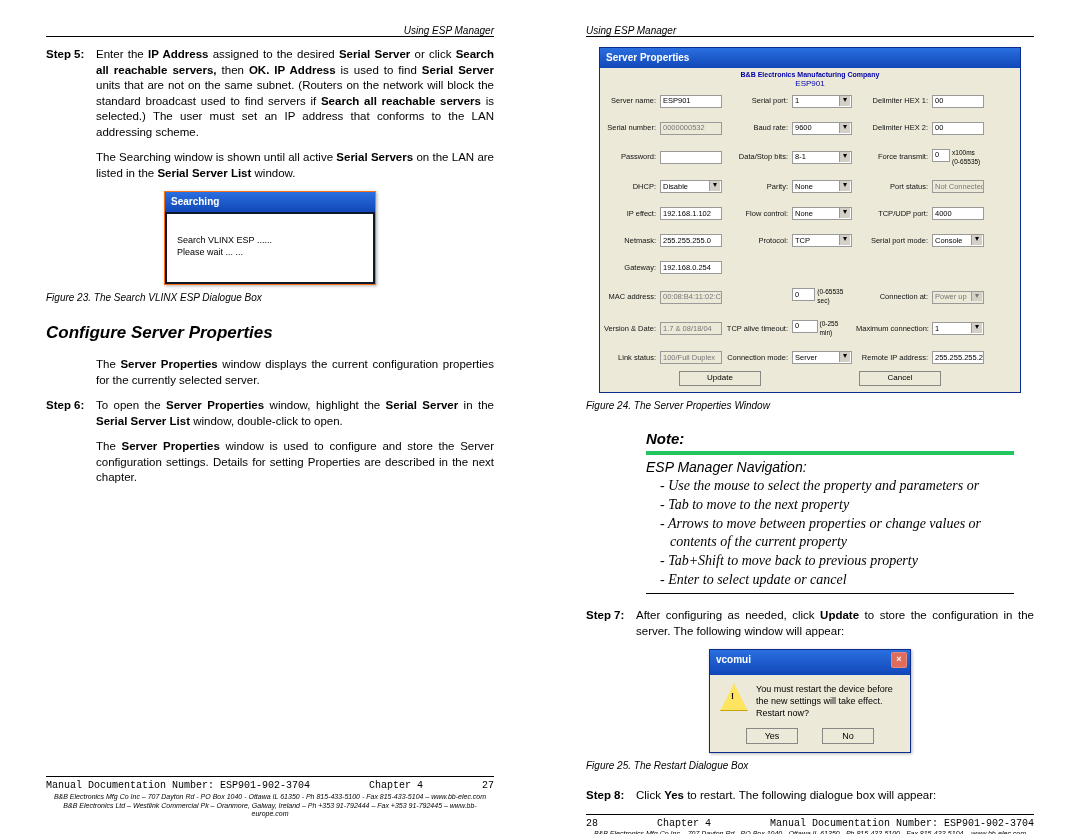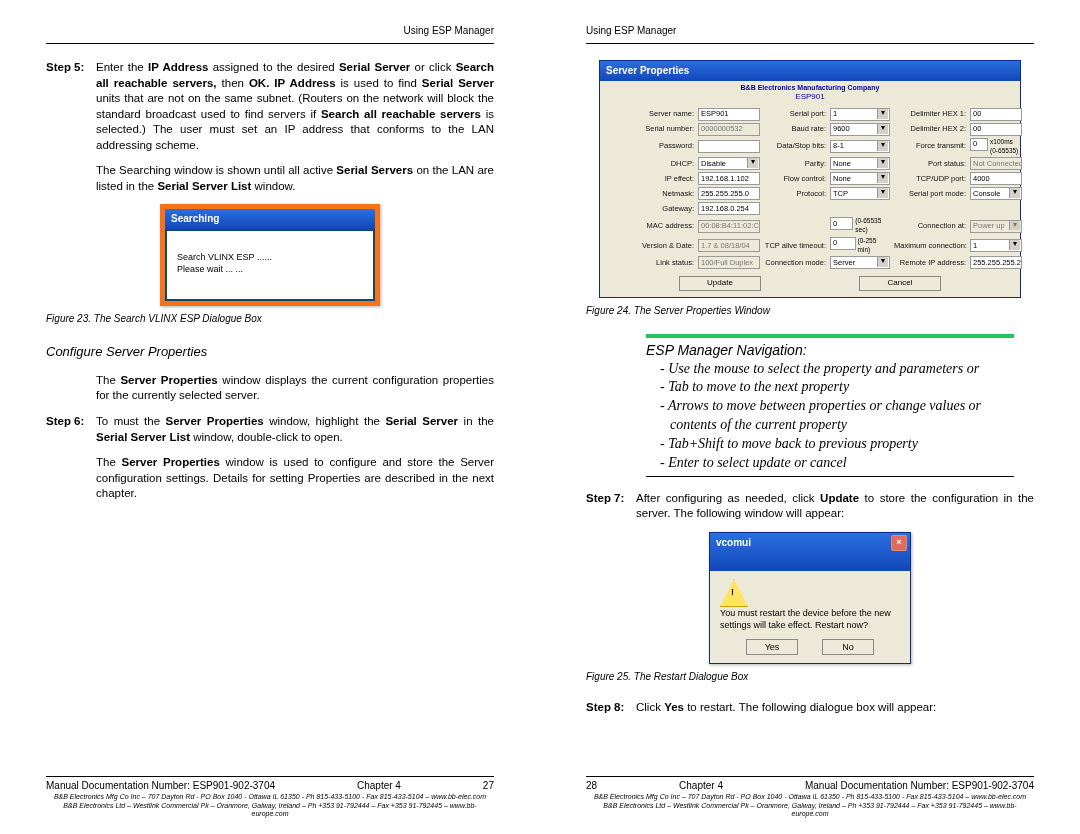--- a/index.html
+++ b/index.html
@@ -13,52 +13,53 @@
   .page {
     width: 50%;
     box-sizing: border-box;
     padding: 25px 46px 15px 46px;
     display: flex;
     flex-direction: column;
     position: relative;
   }
   .head {
     font-size: 10px;
+    font-style: italic;
     text-align: right;
     border-bottom: 1.5px solid #000;
-    padding-bottom: 7px;
-    margin-bottom: 16px;
+    padding-bottom: 0;
+    margin-bottom: 10px;
   }
   .page.right .head { text-align: left; }
   .body { flex: 1; font-size: 11.5px; line-height: 1.35; }
   .step { display: flex; margin-bottom: 10px; }
   .step-label { font-weight: bold; width: 50px; flex-shrink: 0; }
   .step-text { flex: 1; text-align: justify; }
   .para { margin: 0 0 10px 50px; text-align: justify; }
-  .h2 { font-size: 13px; font-style: italic; font-weight: normal; margin: 18px 0 12px 0; }
+  .h2 { font-size: 17px; font-style: italic; font-weight: bold; margin: 18px 0 12px 0; }
   .figcap { font-size: 10px; font-style: italic; text-align: left; margin: 6px 0 16px 0; }
   .note-title { font-size: 15px; font-style: italic; font-weight: bold; margin: 14px 0 2px 60px; }
   .note-body { font-size: 14px; font-style: italic; margin: 0 20px 14px 60px; border-top: 4px solid #22c55e; border-bottom: 1px solid #000; padding: 3px 0; }
   .note-body ul { margin: 0 0 0 14px; padding: 0; list-style: none; font-family: Liberation Serif, serif; }
   .note-body li { text-indent: -10px; padding-left: 10px; }
   .note-body li::before { content: "- "; }
   .footer {
     border-top: 1.5px solid #000;
     padding-top: 3px;
     font-size: 9px;
     text-align: center;
     line-height: 1.25;
   }
-  .footer-row { display: flex; justify-content: space-between; font-size: 10px; }
+  .footer-row { display: flex; justify-content: space-between; font-size: 10px; font-family: Liberation Mono, monospace; }
   .footer .tiny { font-size: 7px; font-style: italic; }
 
   
   .dlg-search {
     width: 210px; margin: 6px auto 2px auto;
-    border: 5px solid #f97316; background: #0c4a6e;
+    border: 1px solid #f97316; background: #0f172a;
     box-shadow: 1px 1px 3px rgba(0,0,0,0.3);
     font-size: 9px;
   }
   .dlg-title {
     background: linear-gradient(#2a6fe0,#1147b8);
     color: #fff; font-weight: bold; font-size: 10px;
     padding: 3px 6px;
   }
   .dlg-body { background: #fff; margin: 2px; padding: 20px 22px 24px 10px; }
 
@@ -66,24 +67,23 @@
   .sp-win {
     width: 420px; margin: 0 auto 4px auto;
     border: 1px solid #0a2d8c; background: #ece9d8;
     font-size: 7.5px;
   }
   .sp-top { text-align: center; color: #00a; padding: 2px; font-size: 8px; }
   .sp-top div:first-child { font-weight: bold; font-size: 7px; }
   .sp-grid {
     display: grid;
     grid-template-columns: 56px 62px 62px 60px 72px 52px;
-    gap: 2px 4px;
-    padding: 3px 10px;
+    gap: 14px 4px;
+    padding: 3px 0;
     align-items: center;
-    margin-left: 28px;
   }
   .sp-lbl { text-align: right; color: #111; white-space: nowrap; }
   .sp-inp {
     border: 1px solid #9a9a9a; background: #fff; height: 11px;
     padding: 0 2px; overflow: hidden; white-space: nowrap;
     display:flex; align-items:center;
   }
   .sp-inp.dis { background: #ece9d8; color: #777; }
   .sp-sel { position: relative; }
   .sp-sel::after {
@@ -100,28 +100,28 @@
   
   .vc-dlg {
     width: 200px; margin: 8px auto 4px auto;
     border: 1px solid #0a2d8c; background: #ece9d8;
     font-size: 9px;
     box-shadow: 1px 1px 3px rgba(0,0,0,0.3);
   }
   .vc-title {
     background: linear-gradient(#2a6fe0,#1147b8); color: #fff;
     display: flex; justify-content: space-between; align-items: center;
-    padding: 2px 3px 20px 6px; font-weight: bold; font-size: 10px;
+    padding: 2px 3px 7px 6px; font-weight: bold; font-size: 10px;
   }
   .vc-close {
     width: 14px; height: 14px; background: #e06c5c;
     border: 1px solid #fff3; text-align: center; line-height: 12px;
     font-weight: bold; color: #fff; font-size: 9px; border-radius: 2px;
   }
-  .vc-body { display: flex; padding: 8px 10px 4px 10px; flex-direction: column; }
+  .vc-body { display: flex; padding: 8px 10px 4px 10px; }
   .vc-icon {
     width: 26px; height: 26px; flex-shrink: 0; margin-right: 8px;
     background: #ffe461; border: 1px solid #c9a400; position: relative;
     clip-path: polygon(50% 0, 100% 100%, 0 100%);
   }
   .vc-icon::after { content: "!"; position: absolute; left: 10px; top: 6px; font-weight: bold; color: #000; }
   .vc-btns { display: flex; justify-content: center; gap: 24px; padding: 4px 0 8px 0; }
   .vc-btn { border: 1px solid #888; background: #ece9d8; width: 50px; text-align: center; padding: 1px 0; }
 
   b { font-weight: bold; }
@@ -155,21 +155,21 @@
 
     <div class="h2">Configure Server Properties</div>
 
     <div class="para">
       <span>The </span><b>Server Properties</b><span> window displays the current configuration properties for the currently selected server.</span>
     </div>
 
     <div class="step">
       <div class="step-label">Step 6:</div>
       <div class="step-text">
-        <span>To must the </span><b>Server Properties</b><span> window, highlight the </span><b>Serial Server</b><span> in the </span><b>Serial Server List</b><span> window, double-click to open.</span>
+        <span>To open the </span><b>Server Properties</b><span> window, highlight the </span><b>Serial Server</b><span> in the </span><b>Serial Server List</b><span> window, double-click to open.</span>
       </div>
     </div>
 
     <div class="para">
       <span>The </span><b>Server Properties</b><span> window is used to configure and store the Server configuration settings. Details for setting Properties are described in the next chapter.</span>
     </div>
   </div>
 
   <div class="footer">
     <div class="footer-row">
@@ -272,20 +272,21 @@
         <div class="sp-lbl">Remote IP address:</div>
           <div class="sp-inp">255.255.255.255</div>
       </div>
       <div class="sp-btns">
         <div class="sp-btn">Update</div>
         <div class="sp-btn">Cancel</div>
       </div>
     </div>
     <div class="figcap">Figure 24.  The Server Properties Window</div>
 
+    <div class="note-title">Note:</div>
     <div class="note-body">
       <div>ESP Manager Navigation:</div>
       <ul>
         <li>Use the mouse to select the property and parameters or</li>
         <li>Tab to move to the next property</li>
         <li>Arrows to move between properties or change values or contents of the current property</li>
         <li>Tab+Shift to move back to previous property</li>
         <li>Enter to select update or cancel</li>
       </ul>
     </div>

